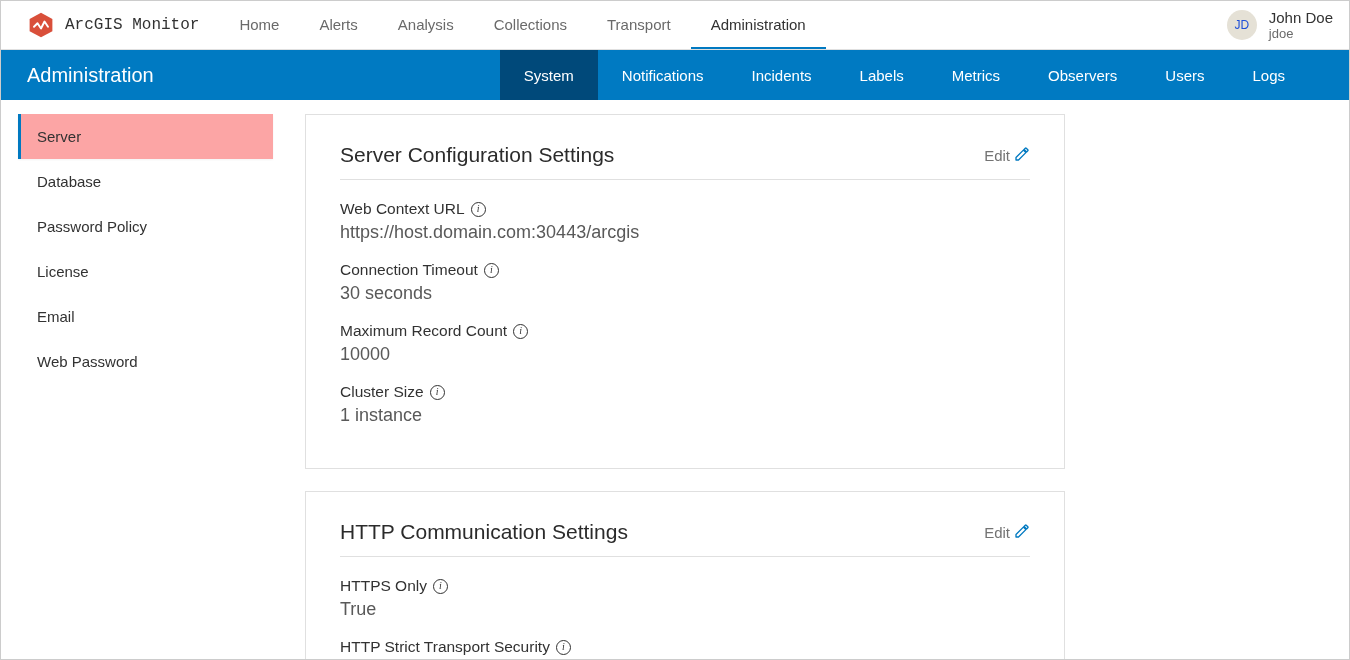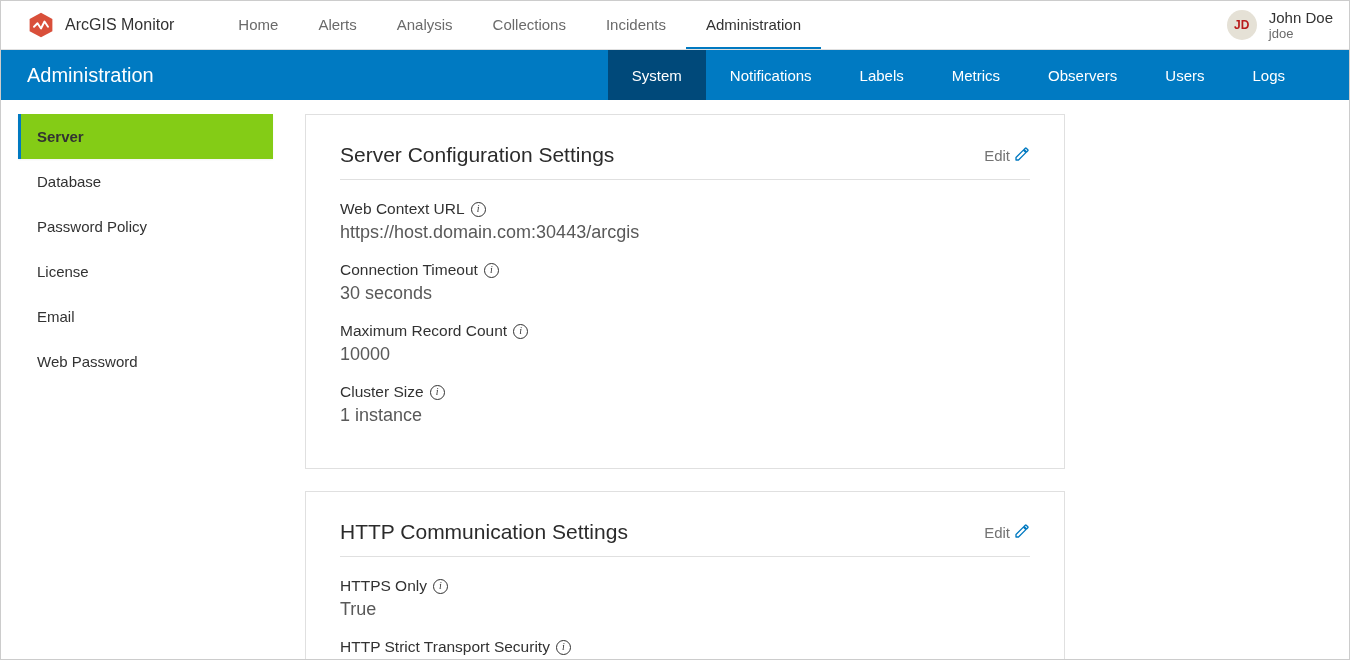--- a/index.html
+++ b/index.html
@@ -1,36 +1,36 @@
 <!DOCTYPE html>
 <html><head>
 <meta charset="utf-8">
 <style>
   * { box-sizing: border-box; margin: 0; padding: 0; }
   body { font-family: "Segoe UI", Arial, sans-serif; color: #323232; background: #fff; font-size: 15px; width: 1350px; height: 660px; overflow: hidden; border: 1px solid #ccc; }
   .topbar { display: flex; align-items: center; height: 49px; border-bottom: 1px solid #e0e0e0; padding: 0 16px 0 26px; }
   .logo-icon { width: 28px; height: 28px; margin-right: 10px; }
-  .app-name { font-size: 16px; color: #323232; margin-right: 44px; }
+  .app-name { font-size: 16px; color: #323232; margin-right: 20px; font-family: Liberation Mono, monospace; }
   .topnav { display: flex; height: 100%; align-items: stretch; }
   .topnav-item { display: flex; align-items: center; padding: 0 20px; color: #6a6a6a; cursor: pointer; border-bottom: 2px solid transparent; }
   .topnav-item.active { border-bottom-color: #0079c1; color: #323232; }
   .spacer { flex: 1; }
   .userblock { display: flex; align-items: center; gap: 12px; }
-  .avatar { width: 30px; height: 30px; border-radius: 50%; background: #e5e1d6; color: #b91c1c; font-size: 12px; display: flex; align-items: center; justify-content: center; font-weight: 700; }
+  .avatar { width: 30px; height: 30px; border-radius: 50%; background: #e5e1d6; color: #1d4ed8; font-size: 12px; display: flex; align-items: center; justify-content: center; font-weight: 400; }
   .userinfo .uname { font-size: 15px; }
   .userinfo .ulogin { font-size: 13px; color: #6a6a6a; }
   .bluebar { display: flex; align-items: stretch; height: 50px; background: #007ac2; color: #fff; }
   .bluebar-title { display: flex; align-items: center; padding-left: 26px; font-size: 20px; flex: 0 0 auto; margin-right: auto; }
   .subtabs { display: flex; align-items: stretch; padding-right: 40px; }
   .subtab { display: flex; align-items: center; padding: 0 24px; color: #fff; cursor: pointer; font-size: 15px; }
   .subtab.active { background: #00497a; }
   .content { display: flex; padding-top: 14px; height: calc(100% - 99px); }
   .sidebar { width: 272px; flex: 0 0 272px; padding-left: 17px; }
   .side-item { padding: 14px 16px; color: #323232; cursor: pointer; border-left: 3px solid transparent; }
-  .side-item.active { border-left-color: #0079c1; font-weight: 700; background: #84cc16; box-shadow: 0 1px 2px rgba(0,0,0,0.05); }
+  .side-item.active { border-left-color: #0079c1; font-weight: 400; background: #fca5a5; box-shadow: 0 1px 2px rgba(0,0,0,0.05); }
   .main { flex: 1; padding: 0 16px 0 32px; overflow: hidden; }
   .card { border: 1px solid #e0e0e0; background: #fff; padding: 28px 34px 24px 34px; margin-bottom: 22px; max-width: 760px; }
   .card-head { display: flex; align-items: center; border-bottom: 1px solid #e0e0e0; padding-bottom: 12px; margin-bottom: 20px; }
   .card-title { font-size: 21px; font-weight: 500; color: #2b2b2b; }
   .editlink { margin-left: auto; color: #737373; font-size: 15px; display: flex; align-items: center; gap: 4px; cursor: pointer; }
   .field { margin-bottom: 18px; }
   .field-label { font-size: 15.5px; color: #323232; display: flex; align-items: center; gap: 6px; margin-bottom: 4px; }
   .field-value { font-size: 18px; color: #595959; }
   .info-icon { width: 15px; height: 15px; border: 1.4px solid #323232; border-radius: 50%; display: inline-flex; align-items: center; justify-content: center; font-size: 10px; font-family: Georgia, serif; font-style: italic; line-height: 1; }
   .pen-icon svg { width: 16px; height: 16px; stroke: #0079c1; }
@@ -44,38 +44,39 @@
         <polygon points="16,2 29,9 29,23 16,30 3,23 3,9" fill="#d94f3a"></polygon>
         <polyline points="8,18 12,14 16,20 20,12 24,18" fill="none" stroke="#fff" stroke-width="2.2" stroke-linecap="round" stroke-linejoin="round"></polyline>
       </svg>
   </span>
   <span class="app-name">ArcGIS Monitor</span>
   <div class="topnav">
     <div class="topnav-item">Home</div>
     <div class="topnav-item">Alerts</div>
     <div class="topnav-item">Analysis</div>
     <div class="topnav-item">Collections</div>
-    <div class="topnav-item">Incidents</div>
+    <div class="topnav-item">Transport</div>
     <div class="topnav-item active">Administration</div>
   </div>
   <div class="spacer"></div>
   <div class="userblock">
     <div class="avatar">JD</div>
     <div class="userinfo">
       <div class="uname">John Doe</div>
       <div class="ulogin">jdoe</div>
     </div>
   </div>
 </div>
 
 <div class="bluebar">
   <div class="bluebar-title">Administration</div>
   <div class="subtabs">
     <div class="subtab active">System</div>
     <div class="subtab">Notifications</div>
+    <div class="subtab">Incidents</div>
     <div class="subtab">Labels</div>
     <div class="subtab">Metrics</div>
     <div class="subtab">Observers</div>
     <div class="subtab">Users</div>
     <div class="subtab">Logs</div>
   </div>
 </div>
 
 <div class="content">
   <div class="sidebar">

